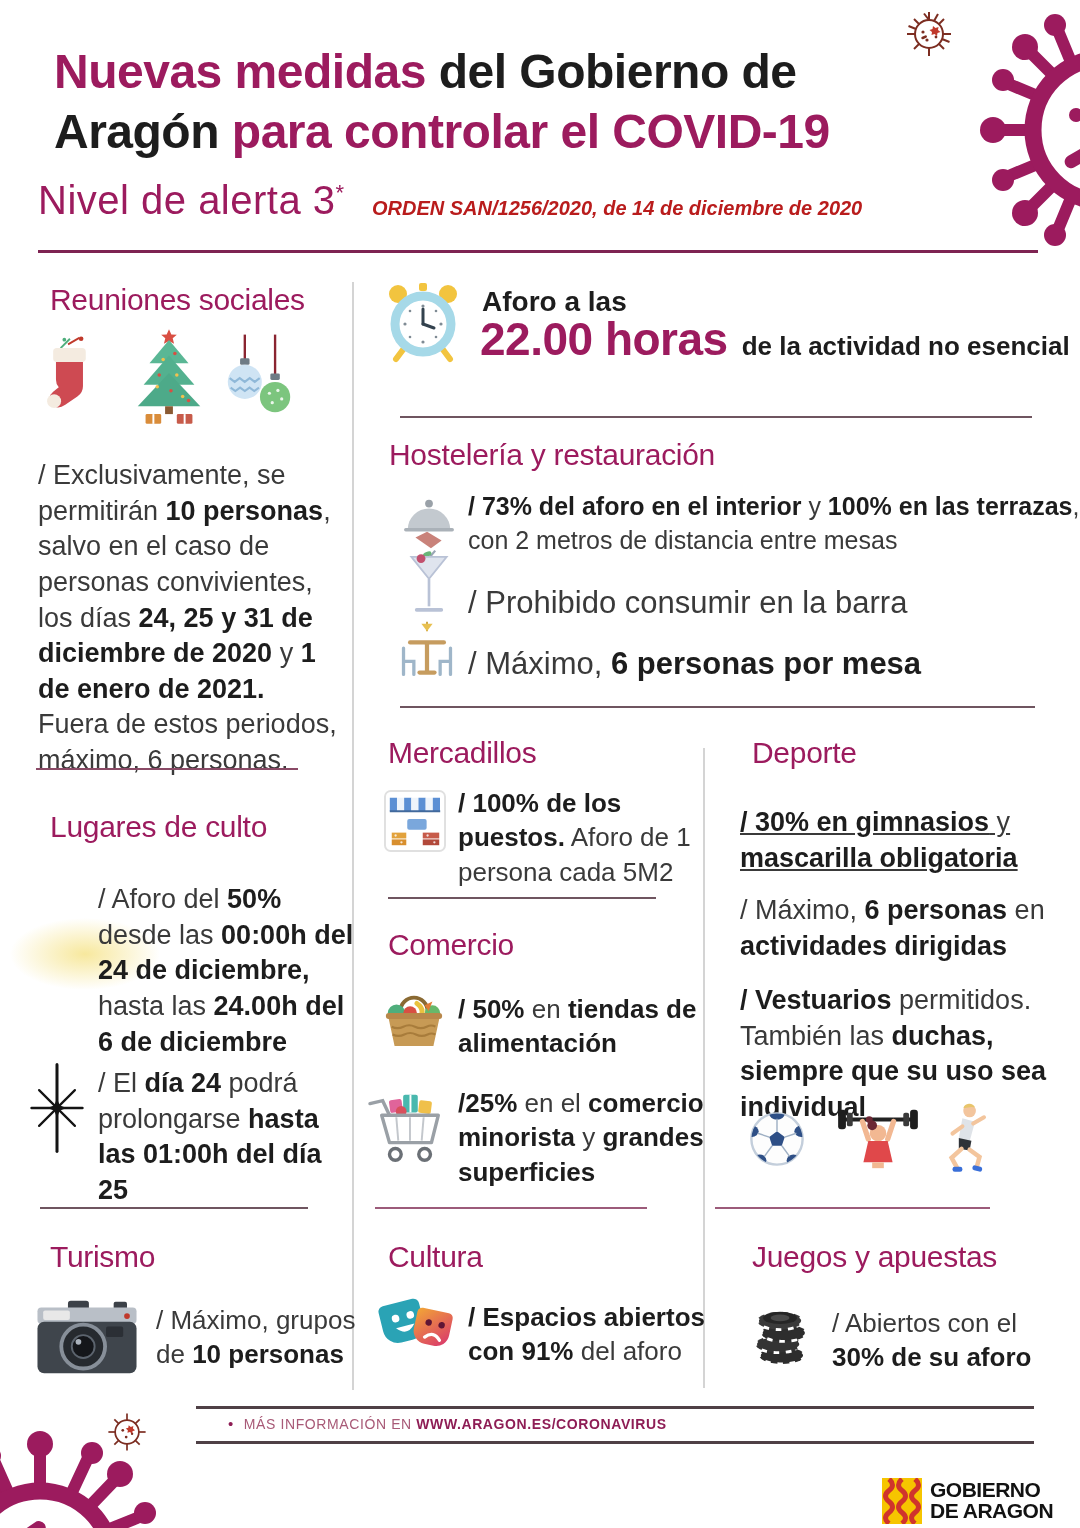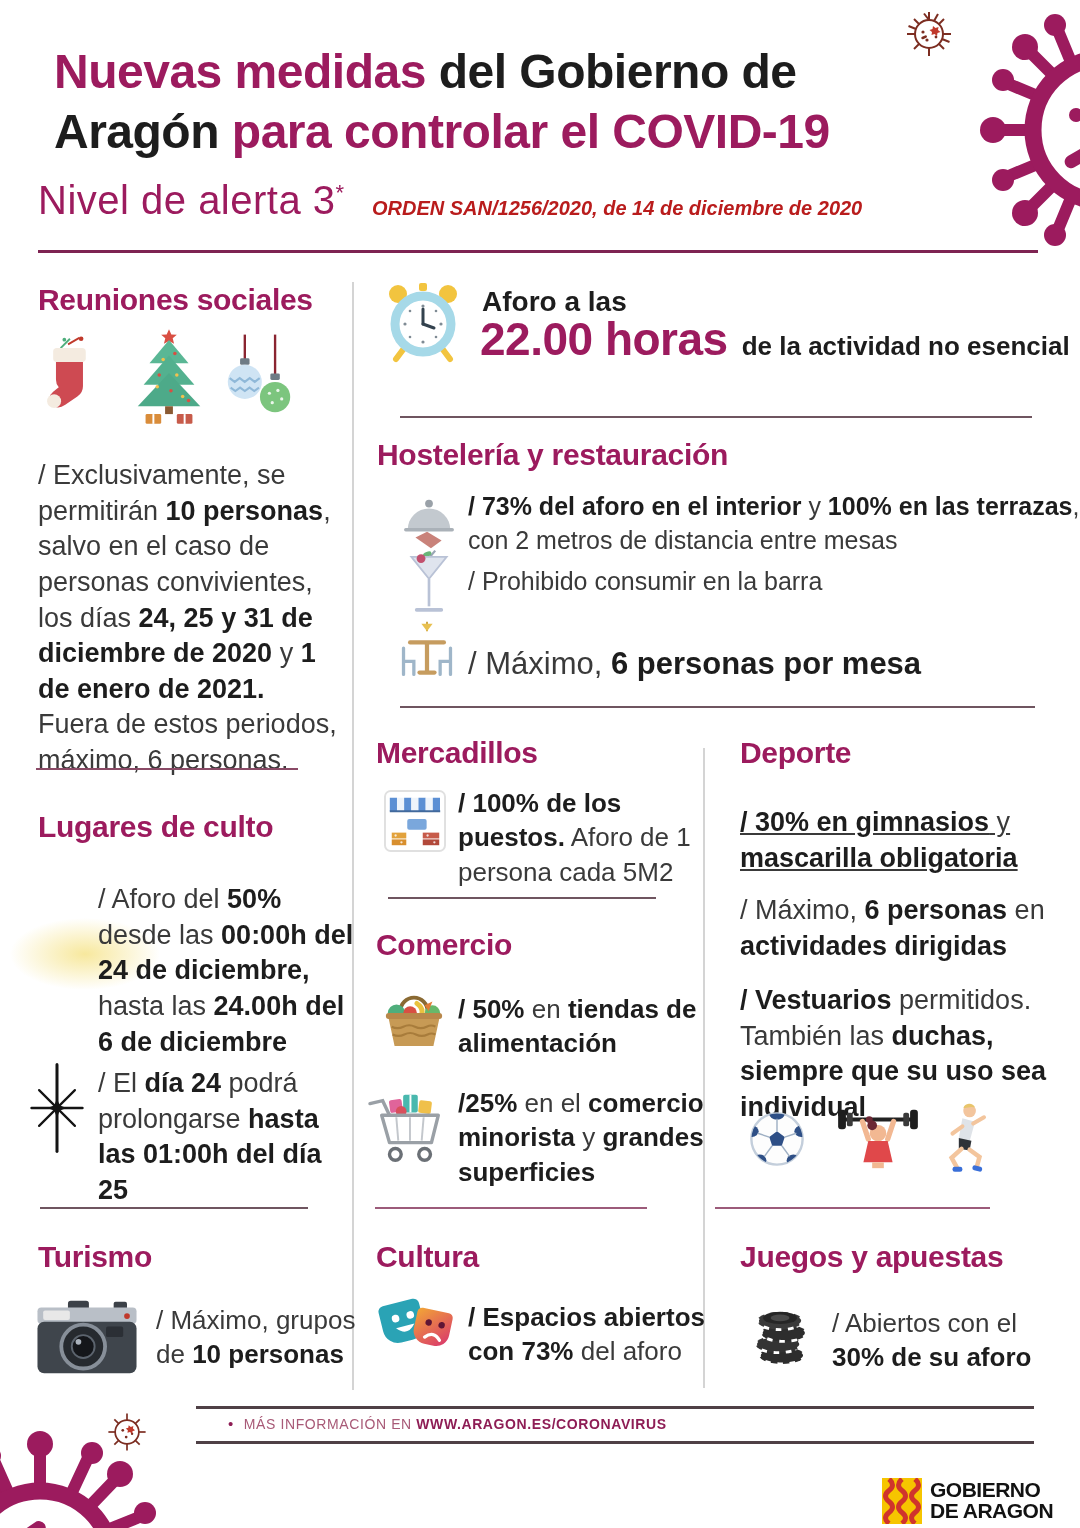--- a/index.html
+++ b/index.html
@@ -9,21 +9,21 @@
   }
   *{margin:0;padding:0;box-sizing:border-box;}
   body{background:#888;font-family:"Liberation Sans","DejaVu Sans",sans-serif;}
   .page{
     position:relative;width:1080px;height:1528px;margin:0 auto;
     background:#ffffff;overflow:hidden;
   }
   .abs{position:absolute;}
   .h1{font-size:48px;font-weight:800;letter-spacing:-0.5px;color:var(--ink);line-height:1.25;}
   .h1 .a{color:var(--accent);}
-  .h2{font-size:30px;font-weight:700;letter-spacing:-0.3px;color:var(--accent);}
+  .h2{font-size:30px;font-weight:400;letter-spacing:-0.3px;color:var(--accent);margin-left:12px;}
   .alert{font-size:40px;color:var(--accent);font-weight:400;letter-spacing:0.5px;}
   .alert sup{font-size:55%;}
   .order{font-size:20px;font-style:italic;font-weight:700;color:#b91c1c;}
   .txt{color:var(--body);line-height:1.32;}
   .txt .b{font-weight:700;color:var(--ink);}
   .a{color:var(--accent);font-weight:800;}
   .rule{position:absolute;height:2px;background:#6f5560;}
   .vrule{position:absolute;width:2px;background:#d4d4d4;}
   .cierre-intro{font-size:28px;font-weight:700;color:var(--ink);}
   .cierre-time{font-size:46px;font-weight:800;color:var(--accent);letter-spacing:-0.5px;}
@@ -267,21 +267,21 @@
   <div class="abs txt" style="left:468px;top:490px;width:648px;font-size:25px;line-height:1.34;"><span class="b">/ 73% del aforo en el interior</span><span> y </span><span class="b">100% en las terrazas</span><span>,</span><br><span>con 2 metros de distancia entre mesas</span></div>
 
   <svg class="abs" style="left:406px;top:548px;" width="46" height="76" viewBox="0 0 52 82">
     <line x1="33" y1="1" x2="23" y2="13" stroke="#9aa5b5" stroke-width="2.5"></line>
     <ellipse cx="24" cy="5" rx="5" ry="2.6" fill="#69b578" transform="rotate(-20 24 5)"></ellipse>
     <path d="M6 8 H46 L26 33 Z" fill="#dfe4ee" stroke="#b9c2d6" stroke-width="2"></path>
     <circle cx="17" cy="10" r="5" fill="#c2506e"></circle>
     <line x1="26" y1="33" x2="26" y2="64" stroke="#b9c2d6" stroke-width="3"></line>
     <line x1="12" y1="68" x2="40" y2="68" stroke="#b9c2d6" stroke-width="4" stroke-linecap="round"></line>
   </svg>
-  <div class="abs txt" style="left:468px;top:565px;width:560px;font-size:25px;"><span>/ Prohibido consumir en la barra</span></div>
+  <div class="abs txt" style="left:468px;top:583px;width:560px;font-size:31px;"><span>/ Prohibido consumir en la barra</span></div>
 
   <svg class="abs" style="left:396px;top:618px;" width="62" height="64" viewBox="0 0 66 68">
     <line x1="33" y1="4" x2="33" y2="14" stroke="#caa23f" stroke-width="2"></line>
     <polygon points="27,6 39,6 33,14" fill="#e8c050"></polygon>
     <g stroke="#c69c5f" stroke-width="4.5" stroke-linecap="round" fill="none">
       <line x1="15" y1="26" x2="51" y2="26"></line>
       <line x1="33" y1="28" x2="33" y2="56"></line>
       <line x1="25" y1="58" x2="41" y2="58"></line>
     </g>
     <g stroke="#9fb6c9" stroke-width="3.5" stroke-linecap="round" fill="none">
@@ -376,21 +376,21 @@
       <path d="M20 38 q10 12 20 0 z" fill="#ffffff"></path>
     </g>
     <g transform="rotate(12 62 46)">
       <path d="M44 22 h28 a5 5 0 0 1 5 5 v18 a14 14 0 0 1 -14 14 h-10 a14 14 0 0 1 -14 -14 v-18 a5 5 0 0 1 5 -5 z" fill="url(#maskGrad)"></path>
       <circle cx="53" cy="36" r="3.4" fill="#5e1535"></circle>
         <circle cx="67" cy="36" r="3.4" fill="#5e1535"></circle>
       <path d="M52 52 q8 -9 16 0" stroke="#ffffff" stroke-width="3.5" fill="none" stroke-linecap="round"></path>
     </g>
   </svg>
 
-  <div class="abs txt" style="left:468px;top:1300px;width:245px;font-size:26px;"><span class="b">/ Espacios abiertos con 73%</span><span> del aforo</span></div>
+  <div class="abs txt" style="left:468px;top:1300px;width:245px;font-size:26px;"><span class="b">/ Espacios abiertos con 91%</span><span> del aforo</span></div>
 
   <div class="abs h2" style="left:740px;top:736px;">Deporte</div>
 
   <div class="abs txt" style="left:740px;top:805px;width:300px;font-size:27px;text-decoration:underline;"><span class="b">/ 30% en gimnasios</span><span> y </span><span class="b">mascarilla obligatoria</span></div>
   <div class="abs txt" style="left:740px;top:893px;width:315px;font-size:27px;"><span>/ Máximo, </span><span class="b">6 personas</span><span> en </span><span class="b">actividades dirigidas</span></div>
   <div class="abs txt" style="left:740px;top:983px;width:318px;font-size:27px;"><span class="b">/ Vestuarios</span><span> permitidos. También las </span><span class="b">duchas, siempre que su uso sea individual</span></div>
 
   <svg class="abs" style="left:748px;top:1110px;" width="58" height="58" viewBox="0 0 60 60">
     <defs>
         <clipPath id="ballClip">

